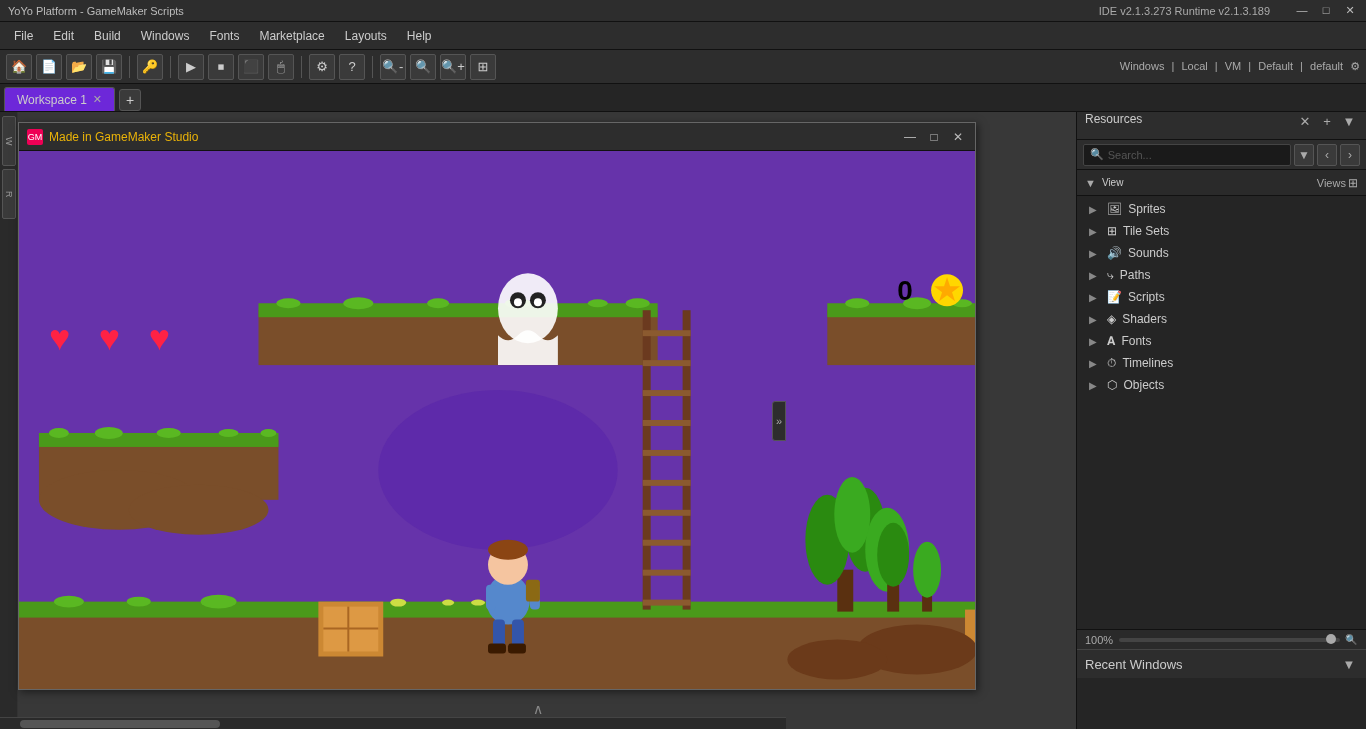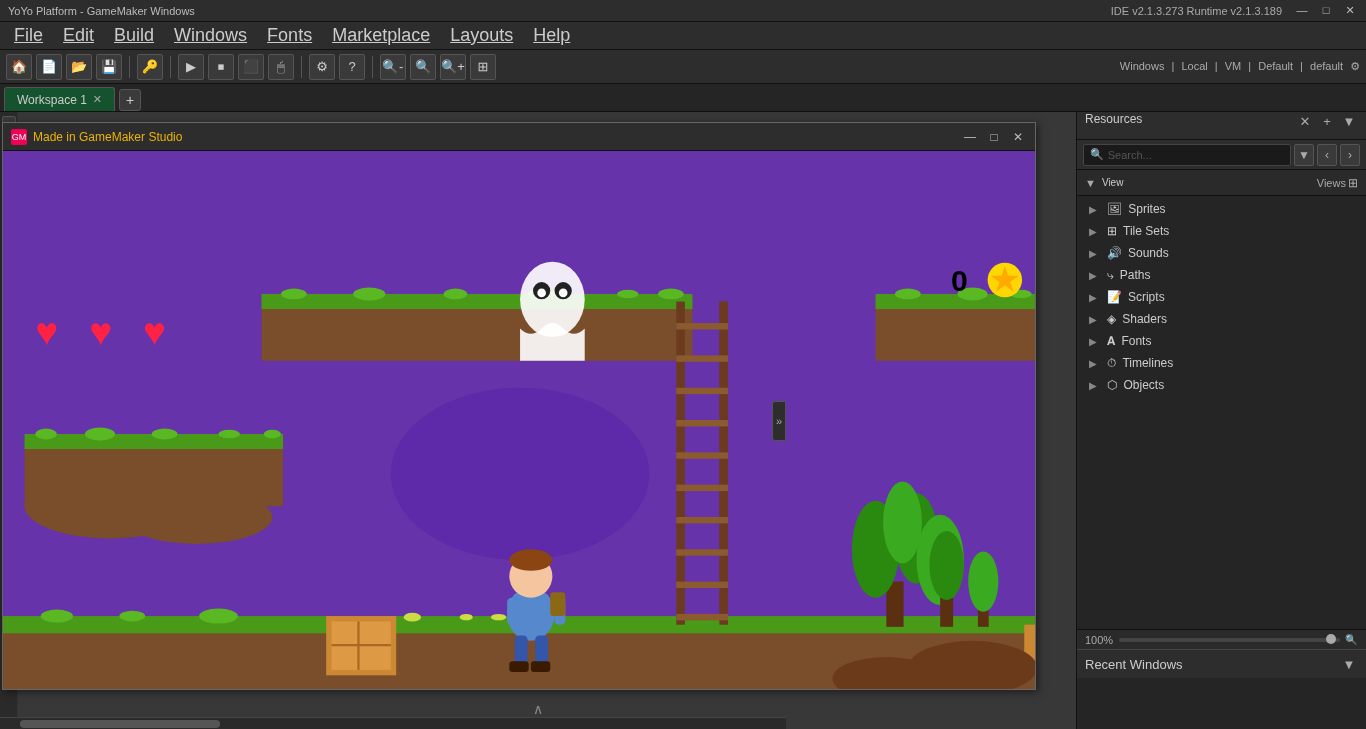--- a/index.html
+++ b/index.html
@@ -31,24 +31,23 @@
     #menu-bar {
       height: 28px;
       background: #2d2d2d;
       display: flex;
       align-items: center;
       padding: 0 4px;
       border-bottom: 1px solid #111;
     }
     .menu-item {
       padding: 4px 10px;
-      font-size: 18px;
+      font-size: 12px;
       color: #ccc;
       cursor: pointer;
-      text-decoration: underline;
     }
 
     
     #toolbar {
       height: 34px;
       background: #2d2d2d;
       display: flex;
       align-items: center;
       padding: 0 6px;
       gap: 4px;
@@ -90,21 +89,21 @@
       border: 1px solid #555;
       border-bottom: none;
       border-radius: 3px 3px 0 0;
       display: flex;
       align-items: center;
       font-size: 12px;
       color: #ccc;
       cursor: pointer;
       gap: 6px;
     }
-    .tab.active { background: #14532d; border-color: #555; }
+    .tab.active { background: #6d28d9; border-color: #555; }
     .tab-add {
       width: 22px;
       height: 22px;
       margin-left: 4px;
       background: #3a3a3a;
       border: 1px solid #555;
       border-radius: 3px;
       display: flex;
       align-items: center;
       justify-content: center;
@@ -124,22 +123,22 @@
       flex: 1;
       background: #383838;
       position: relative;
       overflow: hidden;
     }
 
     
     #game-window {
       position: absolute;
       top: 10px;
-      left: 2px;
-      width: 1034px;
+      left: 18px;
+      width: 958px;
       height: 568px;
       background: #1e1e1e;
       border: 1px solid #666;
       box-shadow: 2px 2px 8px rgba(0,0,0,0.5);
     }
     #game-window-titlebar {
       height: 28px;
       background: #2d2d2d;
       display: flex;
       align-items: center;
@@ -413,22 +412,22 @@
       display: flex;
       align-items: center;
       justify-content: center;
       cursor: pointer;
     }
   </style>
 </head>
 <body>
 
 <div id="title-bar">
-  <span id="title-bar-text">YoYo Platform - GameMaker Windows</span>
-  <div id="title-bar-right" style="display:flex;align-items:center;gap:12px;">
+  <span id="title-bar-text">YoYo Platform - GameMaker Scripts</span>
+  <div id="title-bar-right" style="display:flex;align-items:center;gap:24px;">
     <span style="font-size:11px;color:#aaa;">IDE v2.1.3.273 Runtime v2.1.3.189</span>
     <div id="title-bar-controls" style="display:flex;gap:8px;">
       <span class="title-btn">—</span>
       <span class="title-btn">□</span>
       <span class="title-btn">✕</span>
     </div>
   </div>
 </div>
 
 <div id="menu-bar">

